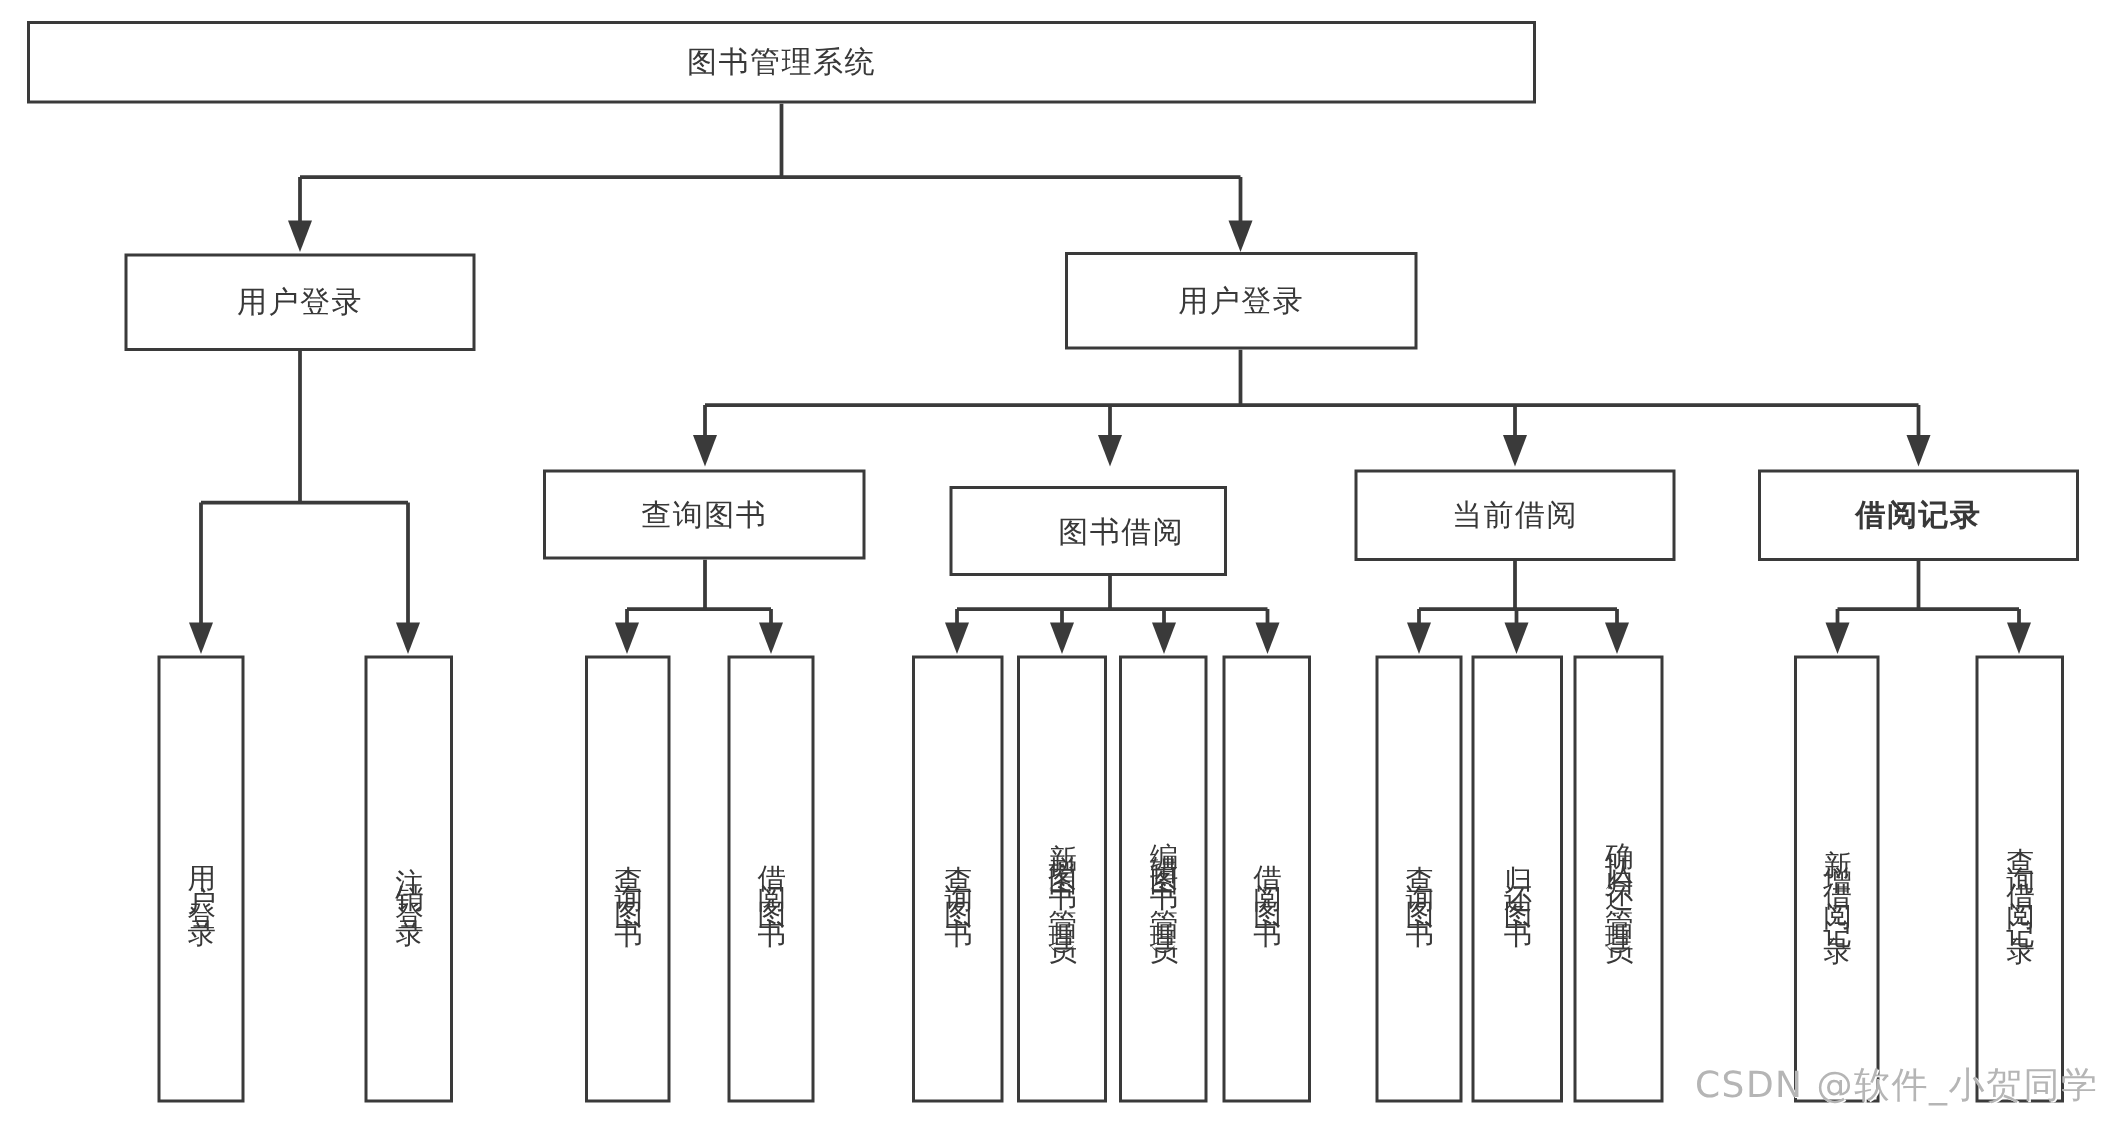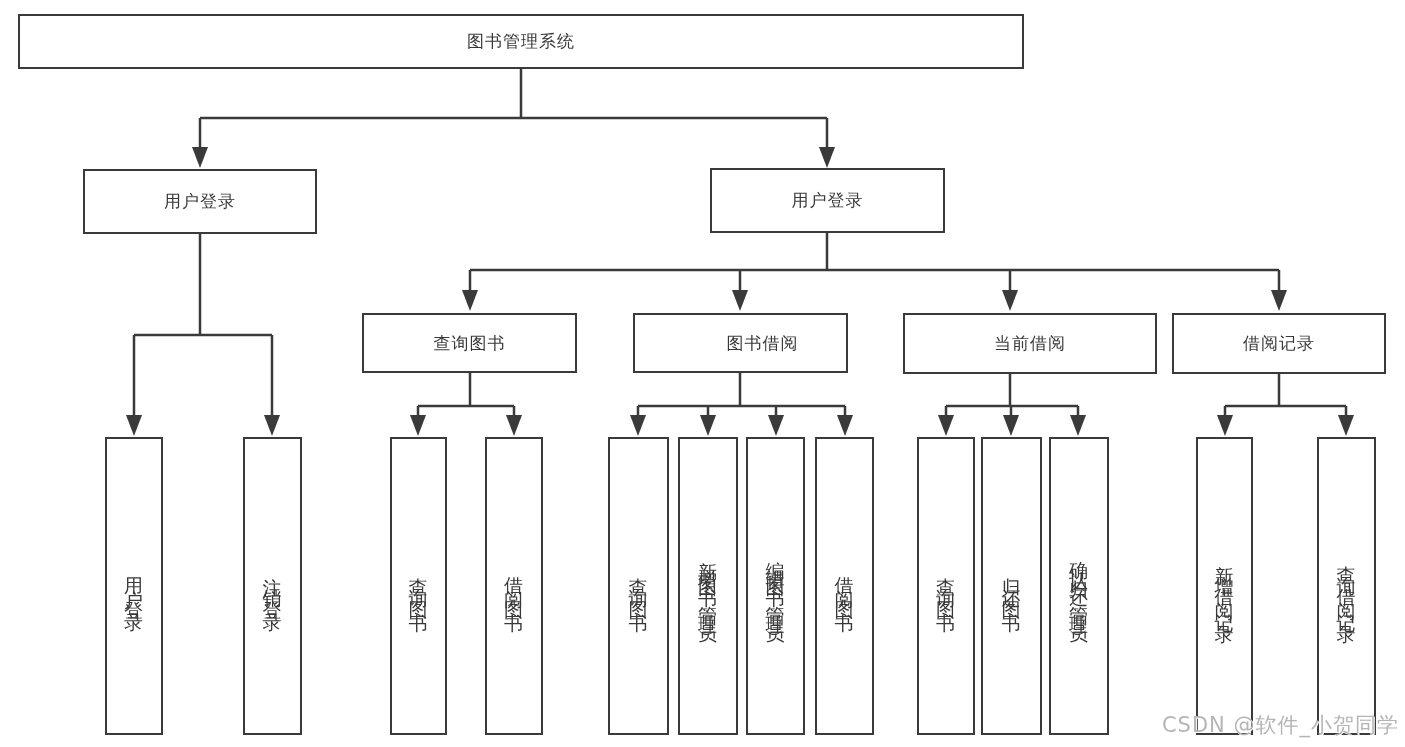--- a/index.html
+++ b/index.html
@@ -20,37 +20,37 @@
     position: absolute;
     box-sizing: border-box;
     background: #ffffff;
     border: 2px solid #3a3a3a;
     display: flex;
     align-items: center;
     justify-content: center;
     color: #383838;
   }
   .hbox {
-    font-size: 17px;
+    font-size: 20px;
     letter-spacing: 1px;
     white-space: nowrap;
   }
   .vbox {
     writing-mode: vertical-rl;
     text-orientation: upright;
     font-size: 19px;
     letter-spacing: 12px;
     line-height: 1;
   }
   .vbox.long { letter-spacing: 9px; }
   #watermark {
     position: absolute;
     right: 6px;
     bottom: 8px;
-    font-size: 21px;
+    font-size: 24px;
     color: #b5b5b5;
     letter-spacing: 1px;
     text-shadow: 1px 1px 0 #ffffff;
     white-space: nowrap;
   }
 </style>
 </head>
 <body>
 
 <div id="canvas">
@@ -97,23 +97,23 @@
       <polygon points="1338,415 1354,415 1346,436"></polygon>
     </g>
   </svg>
 
   <div class="box hbox" style="left:18px; top:14px; width:1006px; height:55px;">图书管理系统</div>
 
   <div class="box hbox" style="left:83px; top:169px; width:234px; height:65px;">用户登录</div>
   <div class="box hbox" style="left:710px; top:168px; width:235px; height:65px;">用户登录</div>
 
   <div class="box hbox" style="left:362px; top:313px; width:215px; height:60px;">查询图书</div>
-  <div class="box hbox" style="left:633px; top:313px; width:215px; height:60px;padding-left:44px;">图书借阅</div>
-  <div class="box hbox" style="left:903px; top:313px; width:254px; height:61px;">当前借阅</div>
-  <div class="box hbox" style="left:1172px; top:313px; width:214px; height:61px;">借阅记录</div>
+  <div class="box hbox" style="left:633px; top:324px; width:185px; height:60px;padding-left:44px;">图书借阅</div>
+  <div class="box hbox" style="left:903px; top:313px; width:214px; height:61px;">当前借阅</div>
+  <div class="box hbox" style="left:1172px; top:313px; width:214px; height:61px;font-weight:bold;">借阅记录</div>
 
   <div class="box vbox" style="left:105px; top:437px; width:58px; height:298px;">用户登录</div>
   <div class="box vbox" style="left:243px; top:437px; width:59px; height:298px;">注销登录</div>
 
   <div class="box vbox" style="left:390px; top:437px; width:57px; height:298px;">查询图书</div>
   <div class="box vbox" style="left:485px; top:437px; width:58px; height:298px;">借阅图书</div>
 
   <div class="box vbox" style="left:608px; top:437px; width:61px; height:298px;">查询图书</div>
   <div class="box vbox long" style="left:678px; top:437px; width:60px; height:298px;">新增图书（管理员）</div>
   <div class="box vbox long" style="left:746px; top:437px; width:59px; height:298px;">编辑图书（管理员）</div>

